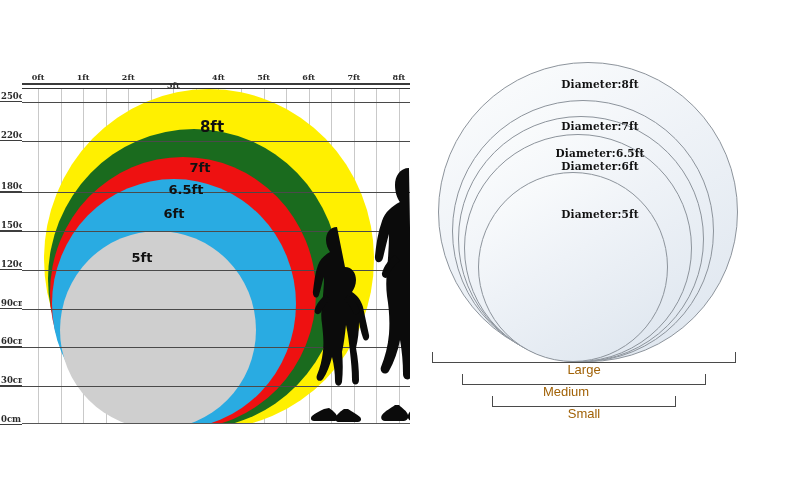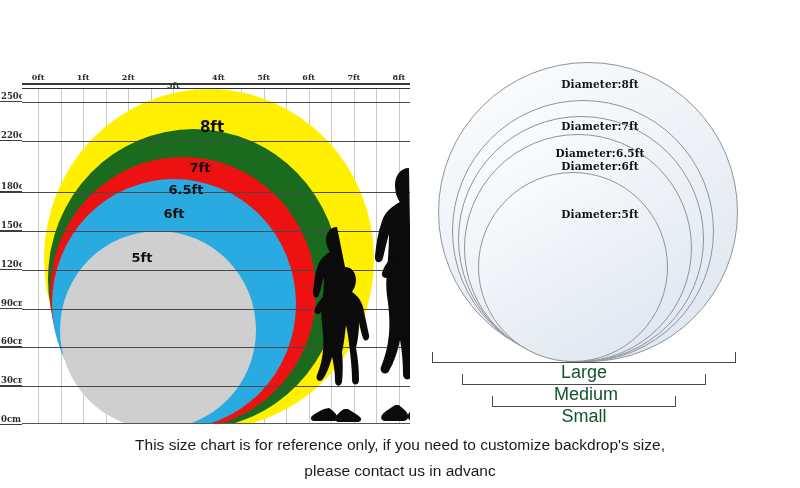--- a/index.html
+++ b/index.html
@@ -91,21 +91,21 @@
     position:absolute;
     border-left:1.6px solid #4a4a4a;
     border-right:1.6px solid #4a4a4a;
     border-bottom:1.6px solid #4a4a4a;
     box-sizing:border-box;
     height:11px;
   }
   .bracket-label{
     position:absolute;
     font-family:"Liberation Sans", sans-serif;
-    font-size:18px;color:#14532d;
+    font-size:13px;color:#a16207;
     white-space:nowrap;transform:translateX(-50%);
   }
 
   
   .caption{
     position:absolute;left:0;top:432px;width:800px;
     text-align:center;
     font-family:"Liberation Sans", sans-serif;
     font-size:15.5px;color:#1a1a1a;line-height:26px;
   }
@@ -227,24 +227,20 @@
         <div class="disc-label" style="left: 170px; top: 100px; z-index: 50;">Diameter:6ft</div>
         <div class="disc-label" style="left: 170px; top: 148px; z-index: 50;">Diameter:5ft</div>
       </div>
   </div>
 
   <div id="brackets">
     <div class="bracket" style="left:12px;top:0px;width:304px;"></div>
     <div class="bracket-label" style="left:164px;top:10px;">Large</div>
 
     <div class="bracket" style="left:42px;top:22px;width:244px;"></div>
-    <div class="bracket-label" style="left:166px;top:32px;">Medium</div>
+    <div class="bracket-label" style="left:146px;top:32px;">Medium</div>
 
     <div class="bracket" style="left:72px;top:44px;width:184px;"></div>
     <div class="bracket-label" style="left:164px;top:54px;">Small</div>
   </div>
 
-  <div class="caption">
-    <span>This size chart is for reference only, if you need to customize backdrop's size,</span>
-    <span>please contact us in advanc</span>
-  </div>
 
 </div>
 
 </body></html>

